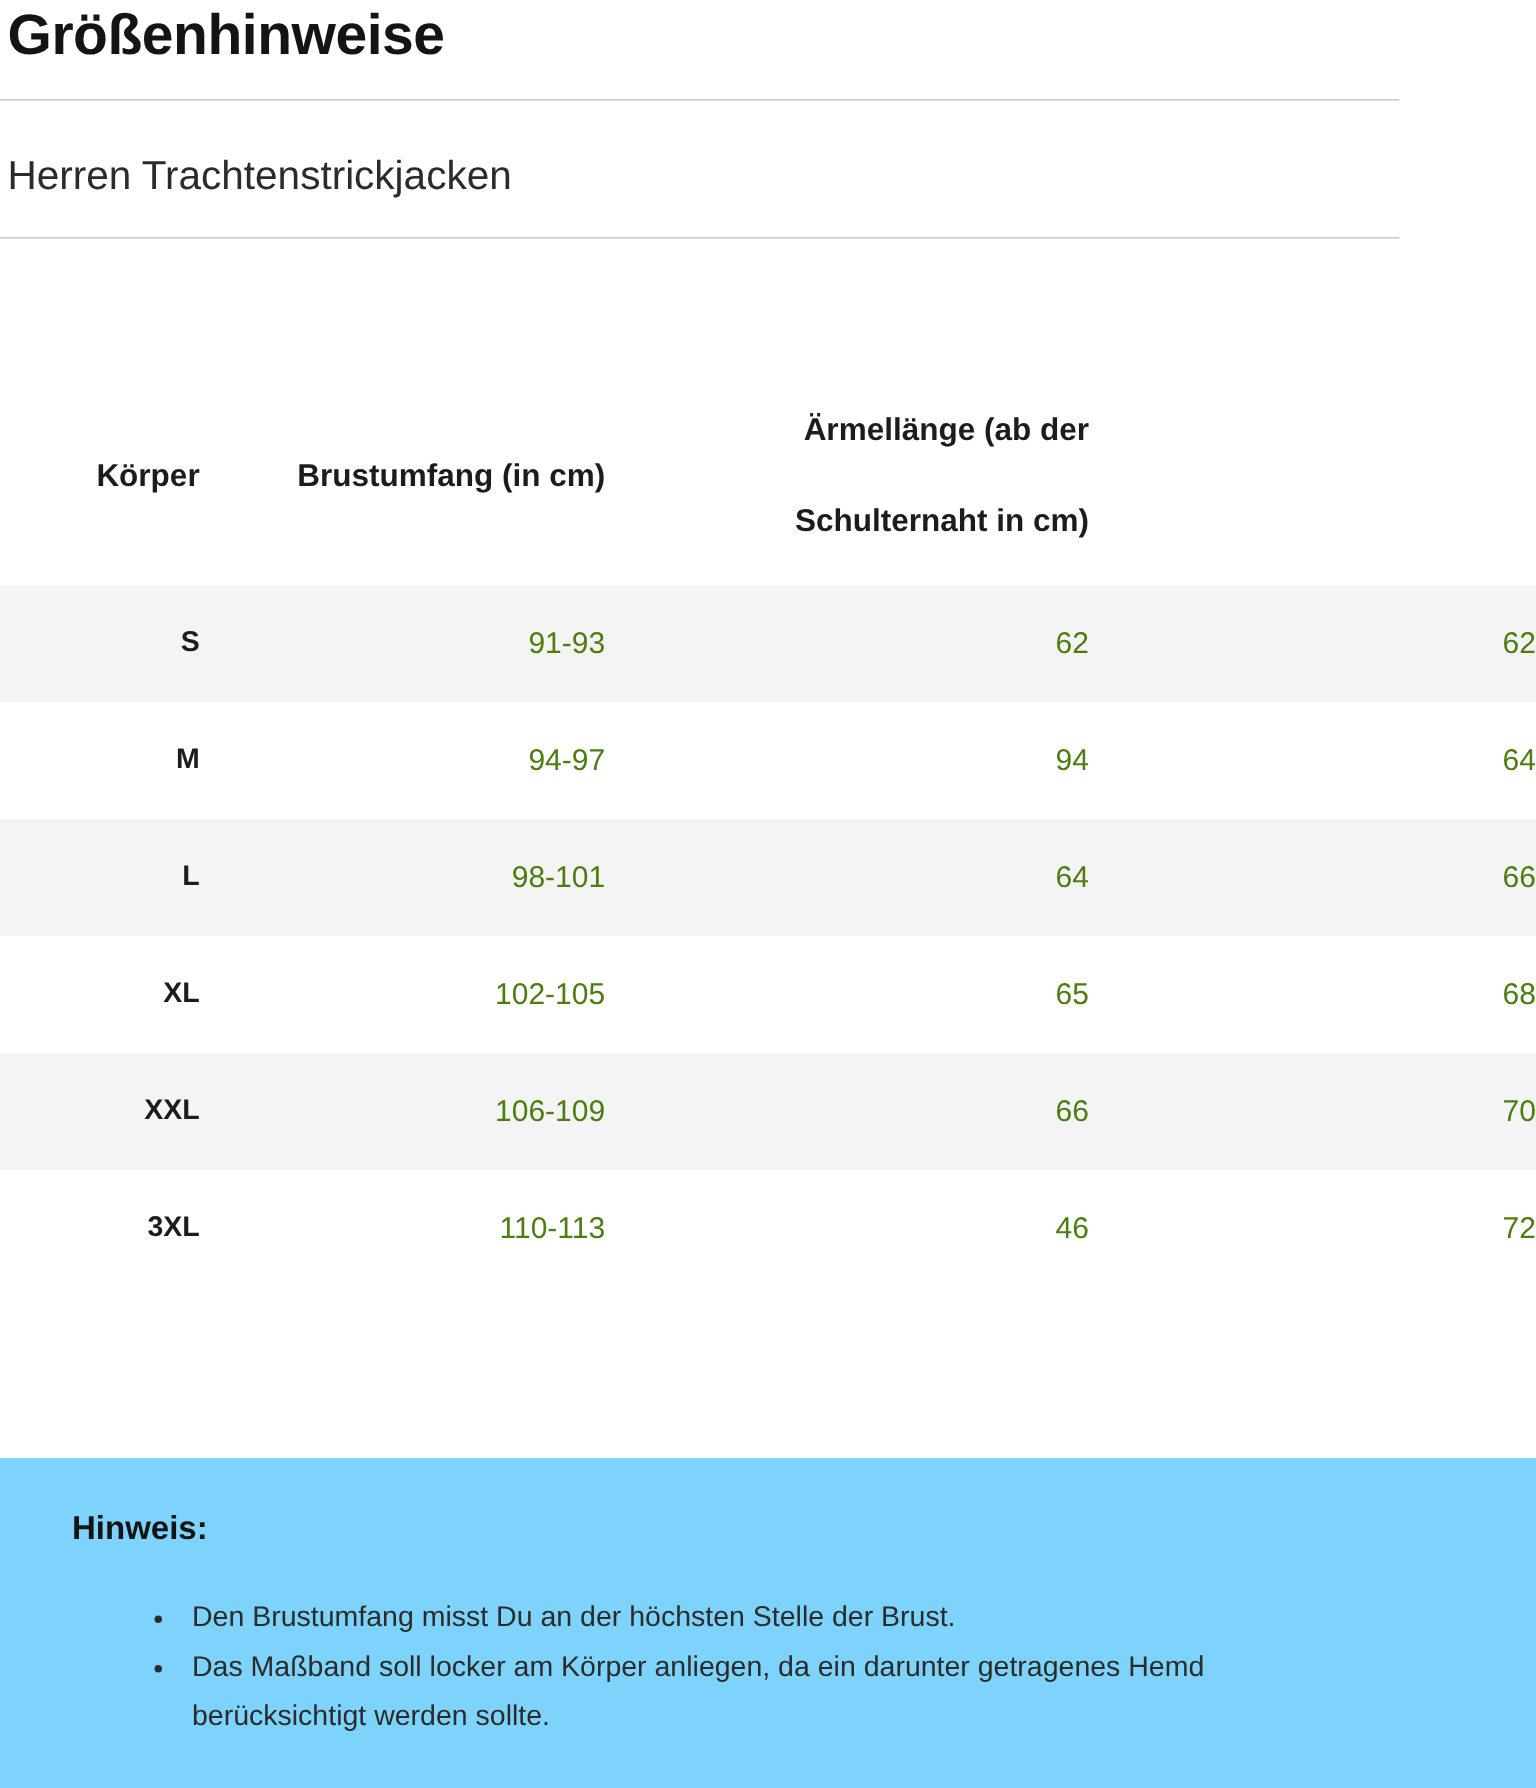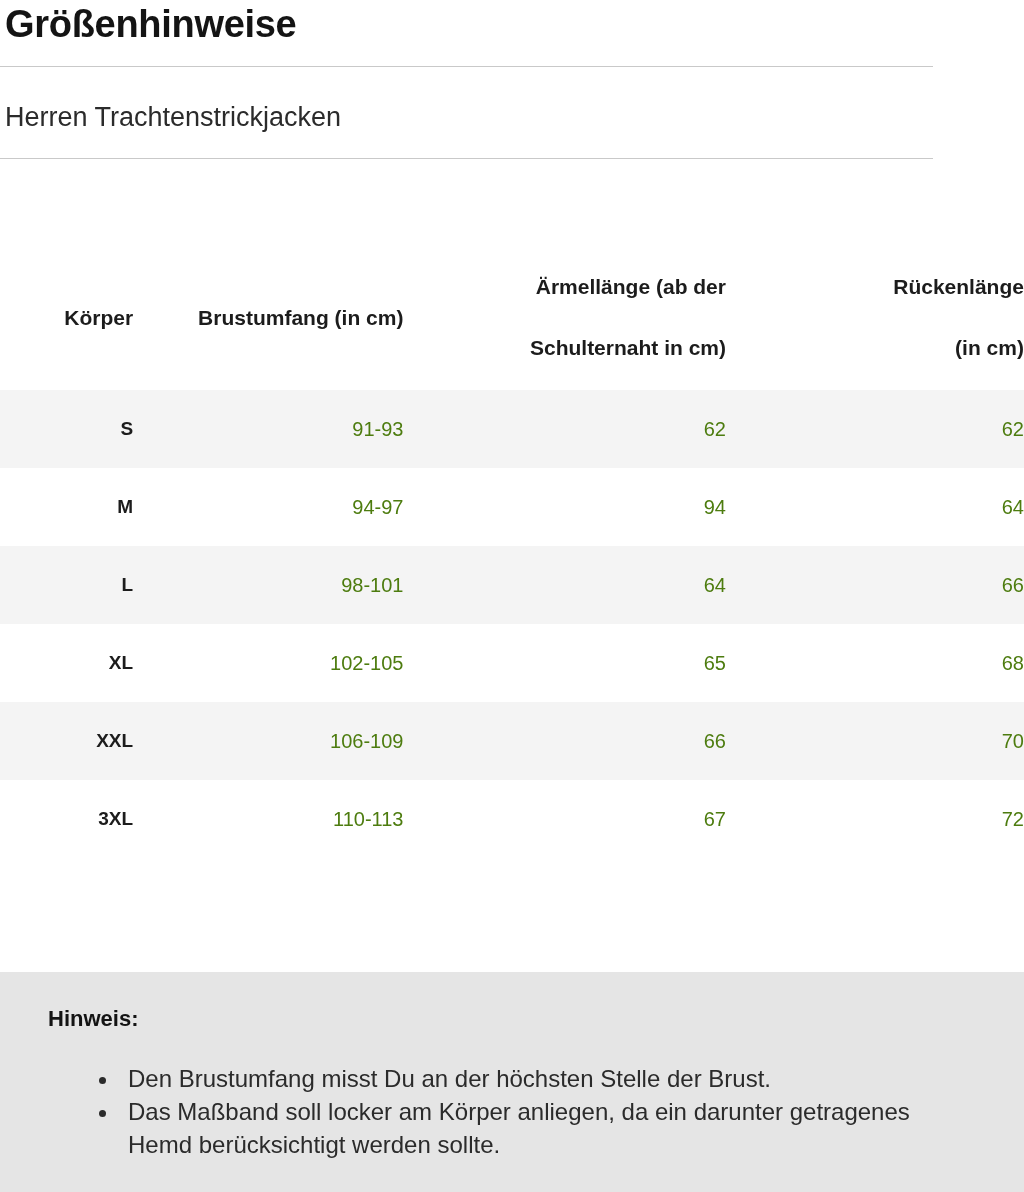--- a/index.html
+++ b/index.html
@@ -85,38 +85,38 @@
   .num-cell {
     font-weight: 400;
     font-size: 20px;
     color: #4d7c0f;
   }
 
   
   .note-box {
     margin-top: 114px;
     height: 220px;
-    background: #e5e5e5;
+    background: #7dd3fc;
     box-sizing: border-box;
     padding: 34px 0 0 48px;
   }
   .note-heading {
     margin: 0;
     font-size: 22px;
     line-height: 26px;
     font-weight: 700;
     color: #141414;
   }
   .note-list {
     margin: 30px 0 0 0;
     padding-left: 72px;
     list-style: disc;
   }
   .note-list li {
-    font-size: 24px;
+    font-size: 19px;
     line-height: 33px;
     color: #2b2b2b;
     max-width: 790px;
     padding-left: 8px;
   }
 </style>
 </head>
 <body>
 
 <h1 class="page-title">Größenhinweise</h1>
@@ -129,24 +129,20 @@
   <div class="header-row">
     <div class="cell col-size header-cell">
       <div class="hline">Körper</div>
     </div>
     <div class="cell col-chest header-cell">
       <div class="hline">Brustumfang (in cm)</div>
     </div>
     <div class="cell col-sleeve header-cell">
       <div class="hline">Ärmellänge (ab der</div>
       <div class="hline">Schulternaht in cm)</div>
-    </div>
-    <div class="cell col-back header-cell">
-      <div class="hline">Rückenlänge</div>
-      <div class="hline">(in cm)</div>
     </div>
   </div>
 
   <div class="body-rows">
 
     <div class="t-row striped">
       <div class="cell col-size size-cell">S</div>
       <div class="cell col-chest num-cell">91-93</div>
       <div class="cell col-sleeve num-cell">62</div>
       <div class="cell col-back num-cell">62</div>
@@ -176,21 +172,21 @@
     <div class="t-row striped">
       <div class="cell col-size size-cell">XXL</div>
       <div class="cell col-chest num-cell">106-109</div>
       <div class="cell col-sleeve num-cell">66</div>
       <div class="cell col-back num-cell">70</div>
     </div>
 
     <div class="t-row">
       <div class="cell col-size size-cell">3XL</div>
       <div class="cell col-chest num-cell">110-113</div>
-      <div class="cell col-sleeve num-cell">67</div>
+      <div class="cell col-sleeve num-cell">46</div>
       <div class="cell col-back num-cell">72</div>
     </div>
 
   </div>
 </div>
 
 <div class="note-box">
   <p class="note-heading">Hinweis:</p>
   <ul class="note-list">
     <li>Den Brustumfang misst Du an der höchsten Stelle der Brust.</li>

